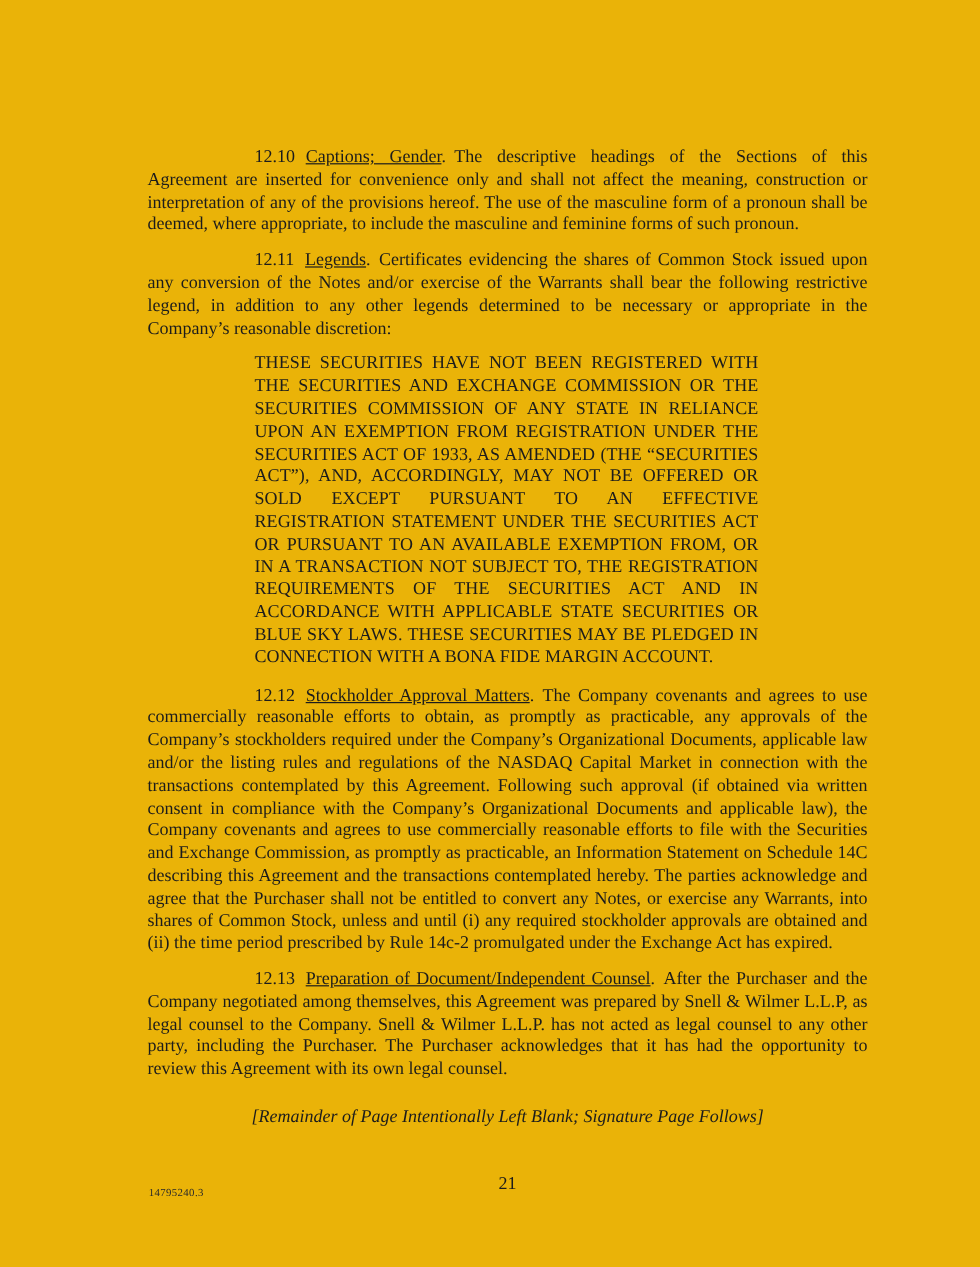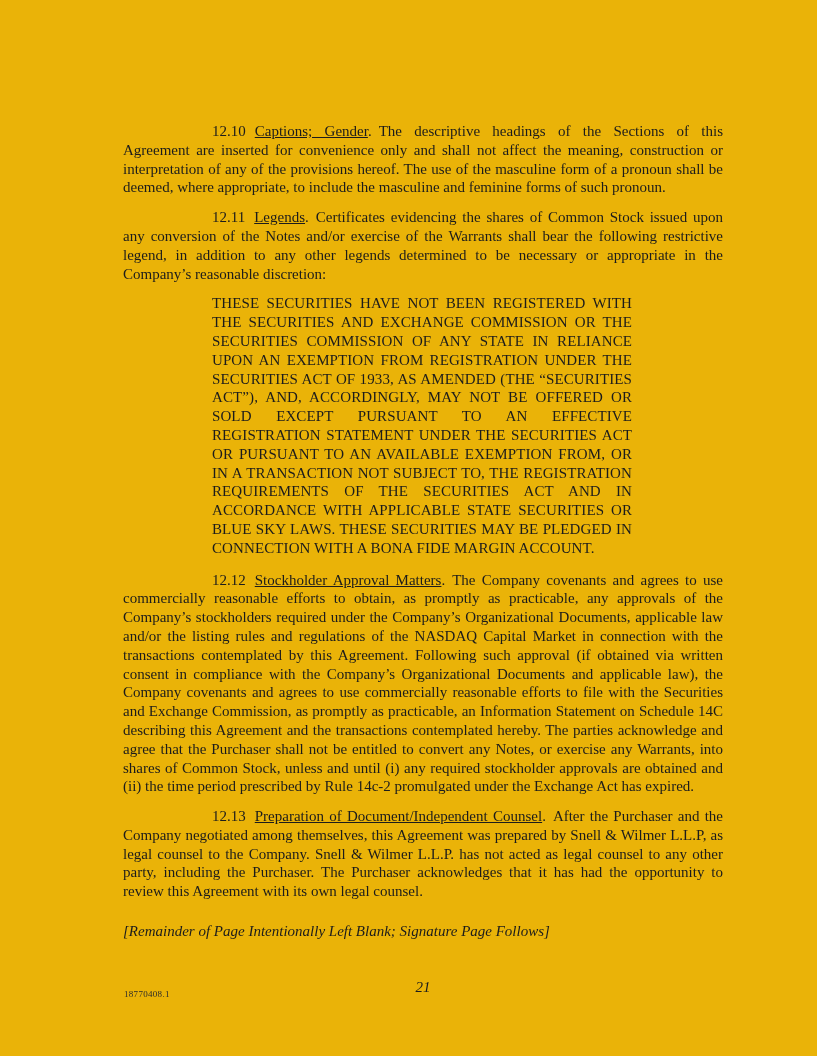--- a/index.html
+++ b/index.html
@@ -40,41 +40,40 @@
     margin-right: 7px;
   }
   p.legend {
     margin: 2px 0 13px 89px;
     width: 420px;
     text-align: justify;
     letter-spacing: 0.1px;
   }
   p.remainder {
     margin: 21px 0 0 0;
-    text-align: left;
+    text-align: center;
     text-indent: 0;
     font-style: italic;
   }
   .footer-docnum {
     position: absolute;
     left: 124px;
     top: 989px;
     font-size: 9px;
     letter-spacing: 0.3px;
     color: #2a2a2a;
   }
   .footer-page {
     position: absolute;
     left: 123px;
     top: 979px;
     width: 600px;
     text-align: center;
     font-size: 15px;
     color: #1c1c1c;
-    font-style: italic;
   }
 </style>
 </head>
 <body>
 
 <div class="page">
   <div class="content">
 
     <p class="para"><span class="sec-num">12.10</span><span class="sec-title">Captions; Gender</span><span class="sec-sep">.</span><span class="sec-body">The descriptive headings of the Sections of this Agreement are inserted for convenience only and shall not affect the meaning, construction or interpretation of any of the provisions hereof.  The use of the masculine form of a pronoun shall be deemed, where appropriate, to include the masculine and feminine forms of such pronoun.</span></p>
 
@@ -83,15 +82,15 @@
     <p class="legend">THESE SECURITIES HAVE NOT BEEN REGISTERED WITH THE SECURITIES AND EXCHANGE COMMISSION OR THE SECURITIES COMMISSION OF ANY STATE IN RELIANCE UPON AN EXEMPTION FROM REGISTRATION UNDER THE SECURITIES ACT OF 1933, AS AMENDED (THE “SECURITIES ACT”), AND, ACCORDINGLY, MAY NOT BE OFFERED OR SOLD EXCEPT PURSUANT TO AN EFFECTIVE REGISTRATION STATEMENT UNDER THE SECURITIES ACT OR PURSUANT TO AN AVAILABLE EXEMPTION FROM, OR IN A TRANSACTION NOT SUBJECT TO, THE REGISTRATION REQUIREMENTS OF THE SECURITIES ACT AND IN ACCORDANCE WITH APPLICABLE STATE SECURITIES OR BLUE SKY LAWS. THESE SECURITIES MAY BE PLEDGED IN CONNECTION WITH A BONA FIDE MARGIN ACCOUNT.</p>
 
     <p class="para"><span class="sec-num">12.12</span><span class="sec-title">Stockholder Approval Matters</span><span class="sec-sep">.</span><span class="sec-body">The Company covenants and agrees to use commercially reasonable efforts to obtain, as promptly as practicable, any approvals of the Company’s stockholders required under the Company’s Organizational Documents, applicable law and/or the listing rules and regulations of the NASDAQ Capital Market in connection with the transactions contemplated by this Agreement.  Following such approval (if obtained via written consent in compliance with the Company’s Organizational Documents and applicable law), the Company covenants and agrees to use commercially reasonable efforts to file with the Securities and Exchange Commission, as promptly as practicable, an Information Statement on Schedule 14C describing this Agreement and the transactions contemplated hereby.  The parties acknowledge and agree that the Purchaser shall not be entitled to convert any Notes, or exercise any Warrants, into shares of Common Stock, unless and until (i) any required stockholder approvals are obtained and (ii) the time period prescribed by Rule 14c-2 promulgated under the Exchange Act has expired.</span></p>
 
     <p class="para"><span class="sec-num">12.13</span><span class="sec-title">Preparation of Document/Independent Counsel</span><span class="sec-sep">.</span><span class="sec-body">After the Purchaser and the Company negotiated among themselves, this Agreement was prepared by Snell &amp; Wilmer L.L.P, as legal counsel to the Company.  Snell &amp; Wilmer L.L.P. has not acted as legal counsel to any other party, including the Purchaser.  The Purchaser acknowledges that it has had the opportunity to review this Agreement with its own legal counsel.</span></p>
 
     <p class="remainder">[Remainder of Page Intentionally Left Blank; Signature Page Follows]</p>
 
   </div>
 
-  <div class="footer-docnum">18770408.1</div>
+  <div class="footer-docnum">14795240.3</div>
   <div class="footer-page">21</div>
 </div>
 
 </body></html>

